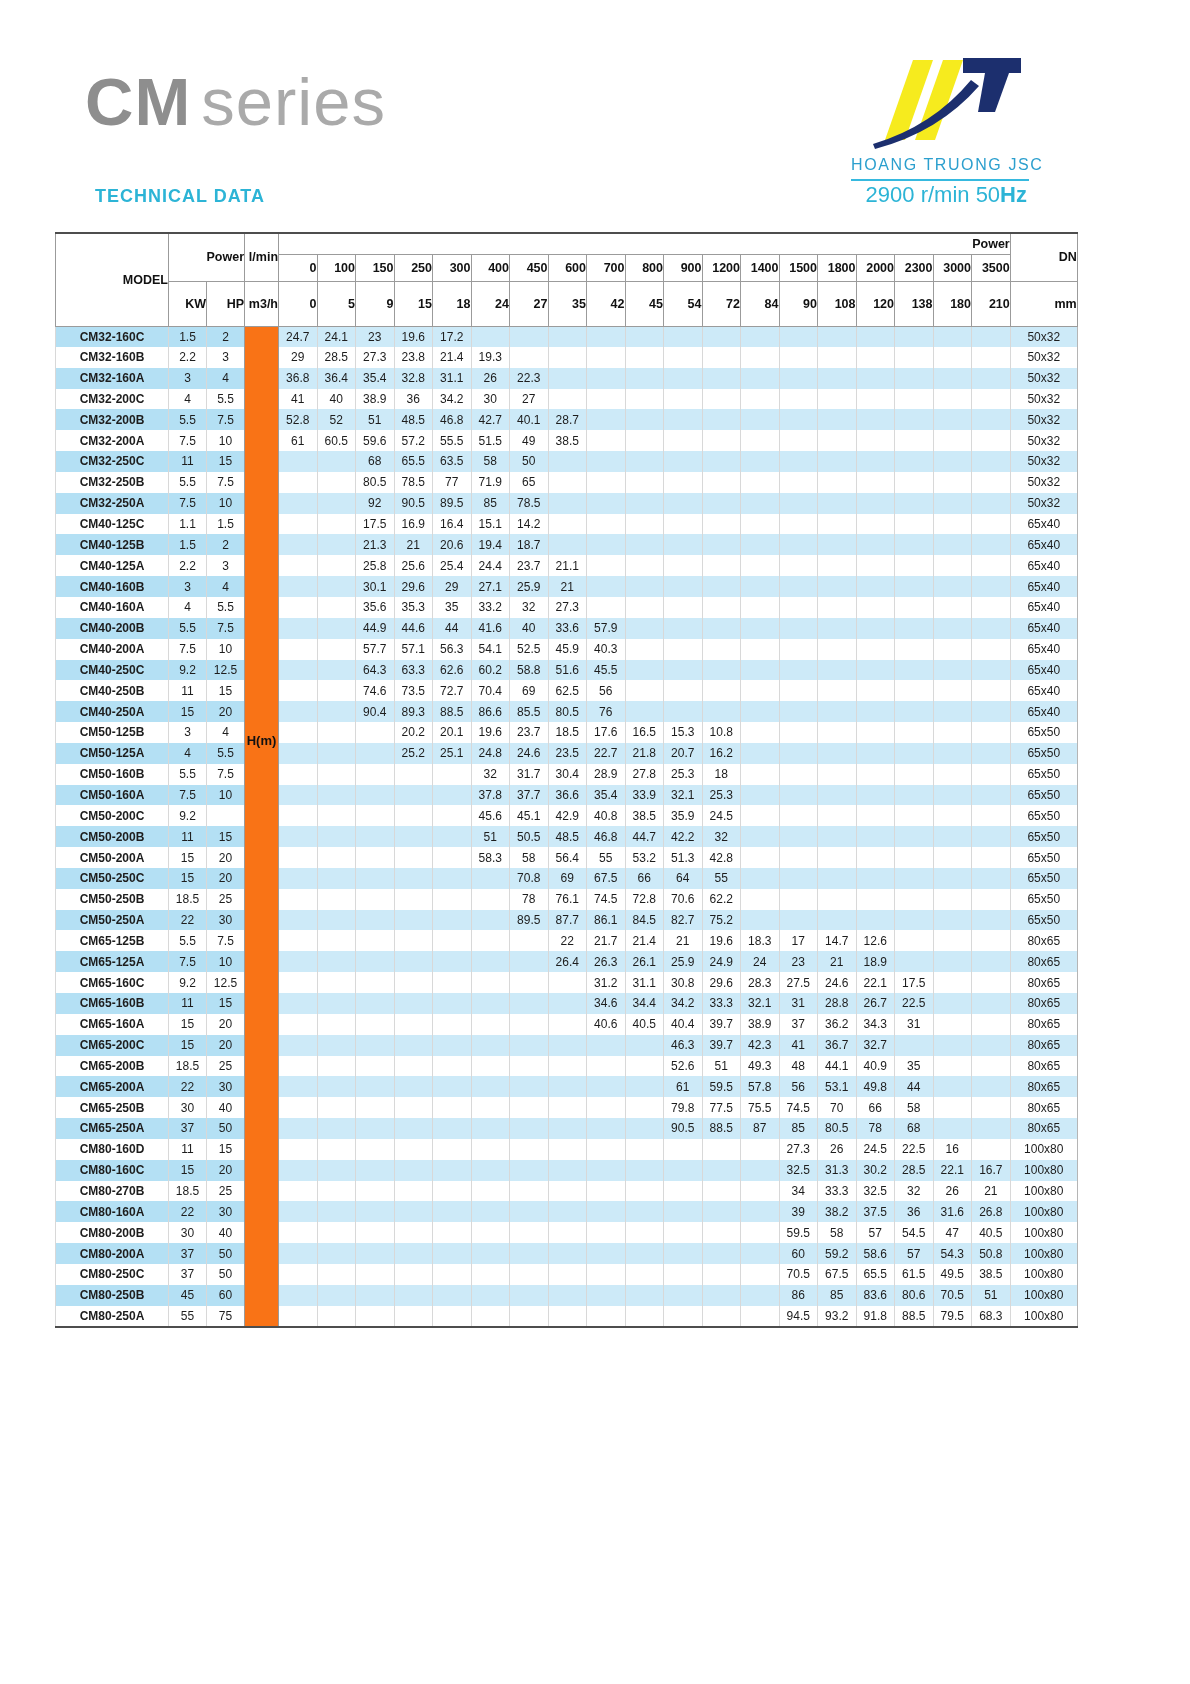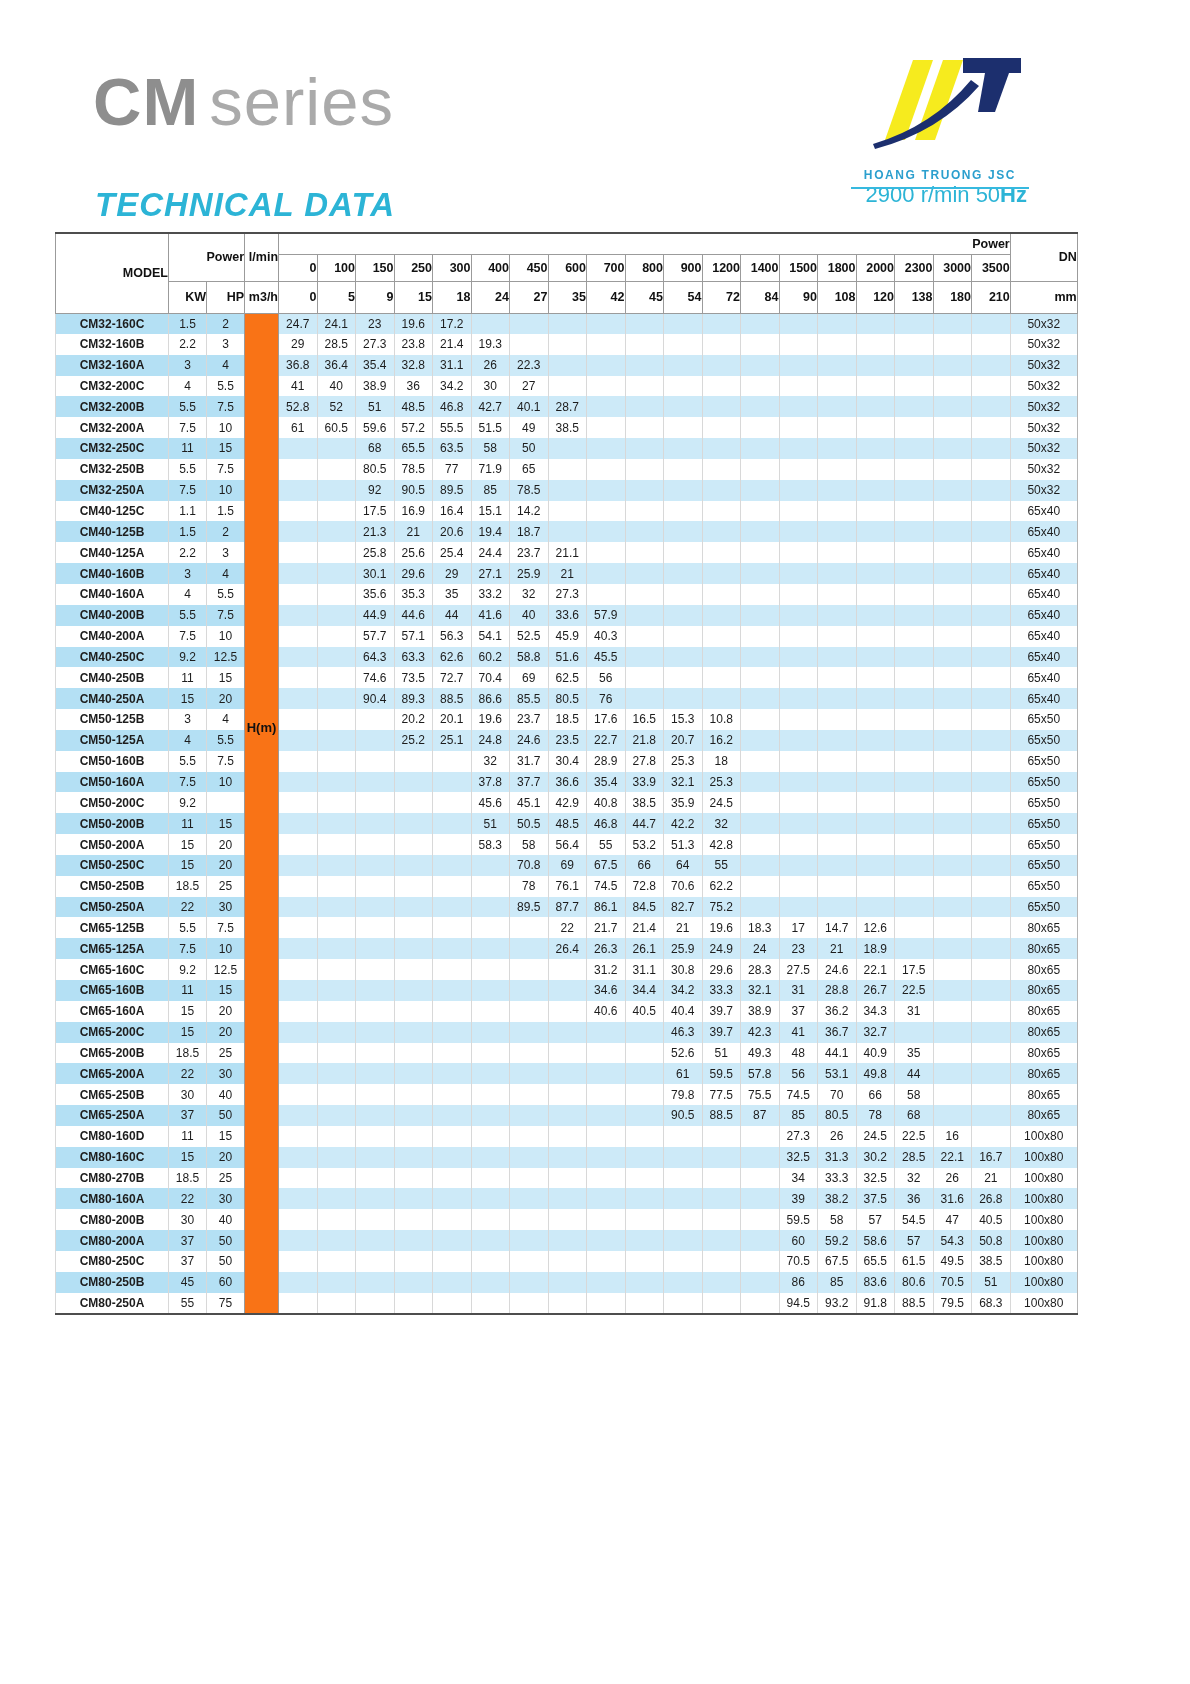--- a/index.html
+++ b/index.html
@@ -1,36 +1,36 @@
 <!DOCTYPE html>
 <html><head>
 <meta charset="utf-8">
 <style>
   *{margin:0;padding:0;box-sizing:border-box}
   html,body{background:#ffffff}
   body{width:1190px;height:1684px;position:relative;font-family:"Liberation Sans",sans-serif;color:#222;overflow:hidden}
 
-  .series-title{position:absolute;left:93px;top:68px;font-size:67px;line-height:1;letter-spacing:1px;white-space:nowrap}
+  .series-title{position:absolute;left:85px;top:68px;font-size:67px;line-height:1;letter-spacing:1px;white-space:nowrap}
   .series-title .t-main{font-weight:bold;color:#8e8e8e}
   .series-title .t-sub{font-weight:normal;color:#aaaaaa;margin-left:10px}
 
-  .section-title{position:absolute;left:95px;top:186px;font-size:33px;font-style:italic;font-weight:bold;letter-spacing:1px;color:#2cb4d6;white-space:nowrap}
+  .section-title{position:absolute;left:95px;top:186px;font-size:18px;font-weight:bold;letter-spacing:1px;color:#2cb4d6;white-space:nowrap}
   .speed-spec{position:absolute;top:182px;right:163px;font-size:22px;color:#2cb4d6;white-space:nowrap}
   .speed-spec b{font-weight:bold}
 
   .logo{position:absolute;left:851px;top:50px;width:178px;text-align:center}
-  .logo-text{font-size:12px;font-weight:bold;letter-spacing:1.6px;color:#2b9fce;margin-top:14px;white-space:nowrap}
+  .logo-text{font-size:16px;font-weight:normal;letter-spacing:1.6px;color:#2b9fce;margin-top:2px;white-space:nowrap}
   .logo-rule{height:0;border-top:2px solid #36b9df;margin-top:5px}
 
   .data-table{position:absolute;left:55px;top:232px;width:1022px;border-collapse:collapse;table-layout:fixed;
               border-top:2px solid #4d4d4d;border-bottom:2px solid #4d4d4d;border-left:1px solid #b5b5b5;border-right:1px solid #b5b5b5}
   .data-table thead th{border:1px solid #9b9b9b;font-size:12.5px;font-weight:bold;text-align:right;background:#fff;color:#111;white-space:nowrap;overflow:hidden}
   .hrow-a th{height:21px}
   .hrow-b th{height:27px}
-  .hrow-c th{height:32px}
+  .hrow-c th{height:45px}
 
   .data-table tbody td{height:20.85px;text-align:center;font-size:12px;color:#1d1d1d;border-left:1px solid #d8d8d8;white-space:nowrap;overflow:hidden}
   td.model-cell{font-weight:bold;color:#0c0c0c;font-size:12.5px}
   tr.row-blue td{background:#cdeaf8}
   tr.row-blue td.model-cell, tr.row-blue td.pw-cell{background:#b4e0f4}
   td.hm-cell, tr.row-blue td.hm-cell{background:#f97316;vertical-align:middle;border-left:1px solid #9b9b9b;border-right:1px solid #9b9b9b}
   .hm-label{display:inline-block;font-weight:bold;font-size:13px;color:#111;transform:translateY(-86px)}
 </style>
 </head>
 <body>

